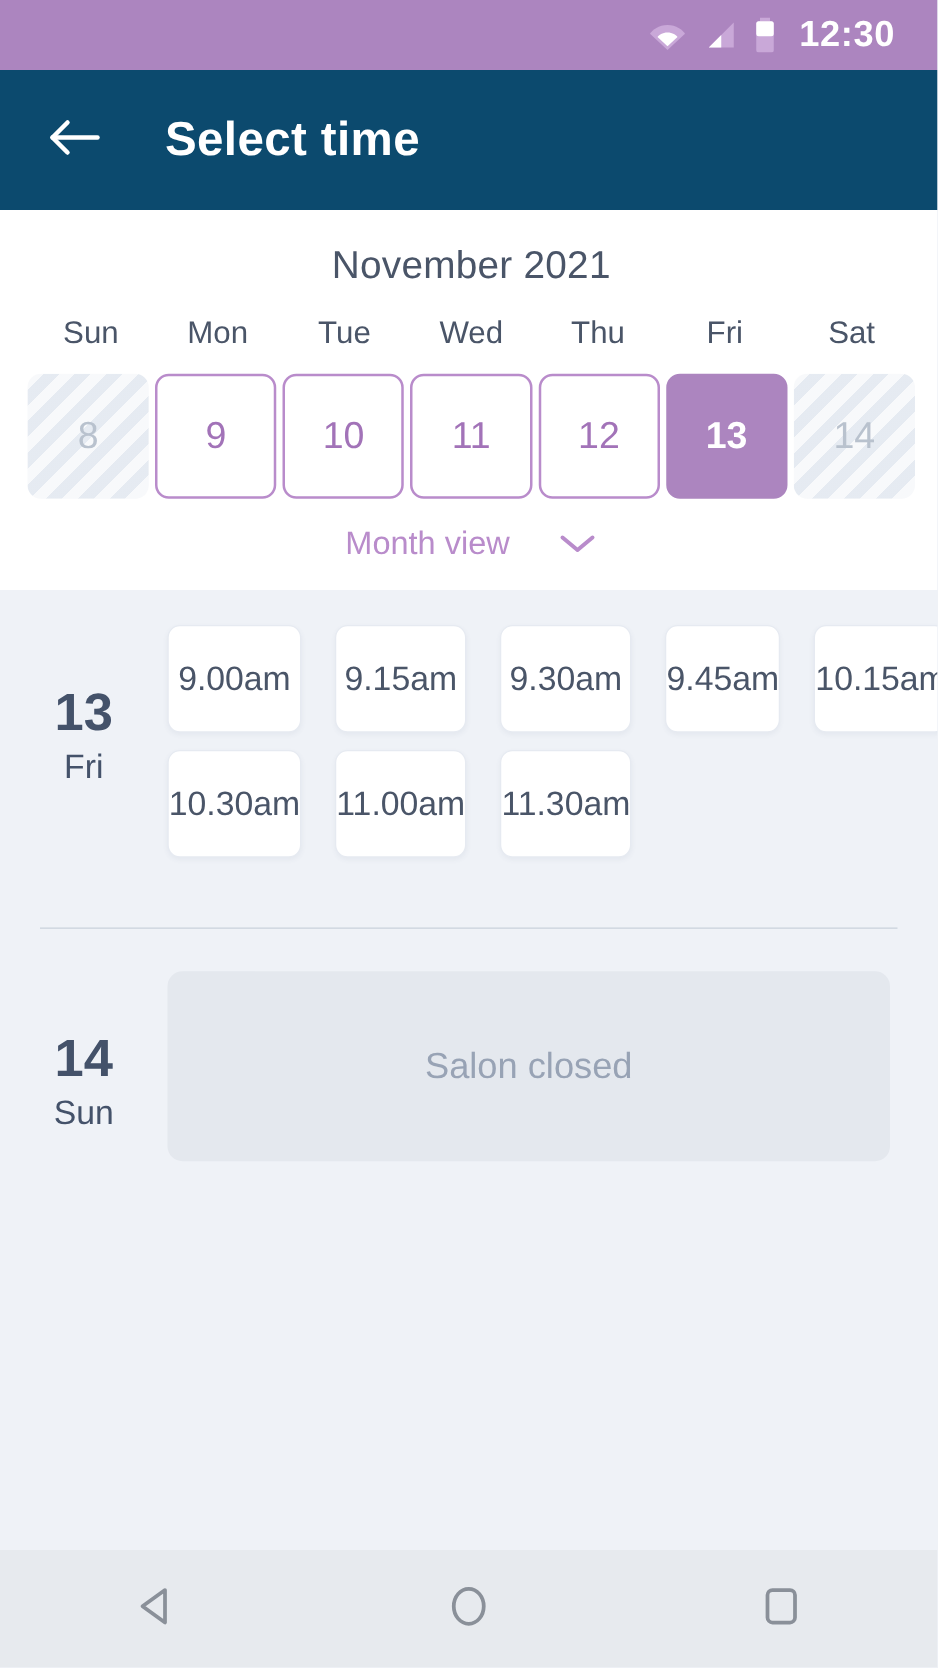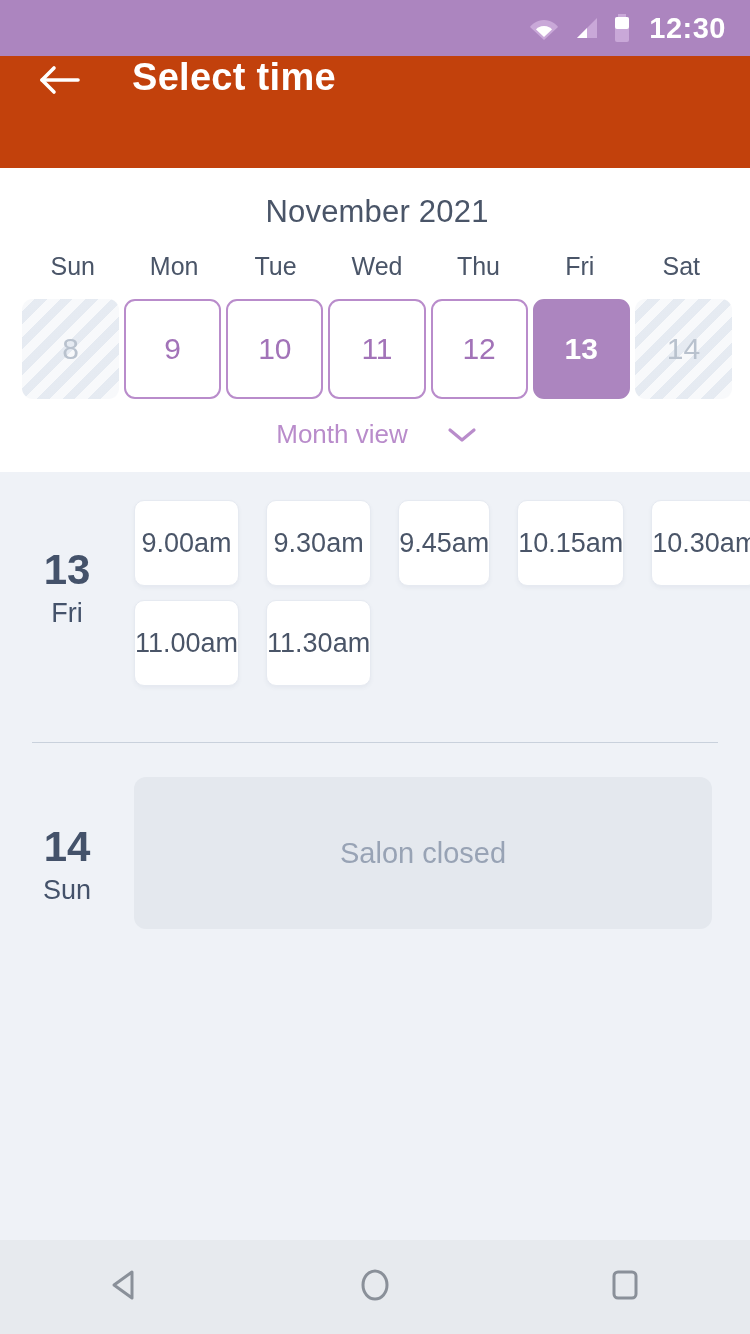--- a/index.html
+++ b/index.html
@@ -9,32 +9,32 @@
     background:#EFF2F7;
     overflow:hidden;
   }
 
   .phone { position:relative; width:750px; height:1334px; display:flex; flex-direction:column; }
 
   
   .statusbar {
     height:56px; background:#AC85BF;
     display:flex; align-items:center; justify-content:flex-end;
-    padding-right:24px; gap:14px;
+    padding-right:34px; gap:14px;
   }
   .sb-icon { display:flex; align-items:center; justify-content:center; }
   .sb-time {
     color:#FFFFFF; font-size:29px; font-weight:bold; letter-spacing:0.5px;
     margin-left:4px;
   }
 
   
   .appbar {
-    height:112px; background:#c2410c;
-    display:flex; align-items:flex-start; padding-left:34px; gap:46px;
+    height:112px; background:#0c4a6e;
+    display:flex; align-items:center; padding-left:34px; gap:46px;
   }
   .back-btn { width:52px; height:52px; display:flex; align-items:center; justify-content:center; cursor:pointer; }
   .appbar-title { color:#FFFFFF; font-size:38px; font-weight:bold; letter-spacing:0.3px; }
 
   
   .calendar {
     background:#FFFFFF;
     padding:26px 0 22px 4px;
   }
   .cal-month {
@@ -193,20 +193,21 @@
 
   <div class="content">
 
     <div class="day-section">
       <div class="day-col">
         <div class="day-num">13</div>
         <div class="day-dow">Fri</div>
       </div>
       <div class="slots">
         <div class="slot">9.00am</div>
+        <div class="slot">9.15am</div>
         <div class="slot">9.30am</div>
         <div class="slot">9.45am</div>
         <div class="slot">10.15am</div>
         <div class="slot">10.30am</div>
         <div class="slot">11.00am</div>
         <div class="slot">11.30am</div>
       </div>
     </div>
 
     <div class="divider"></div>

